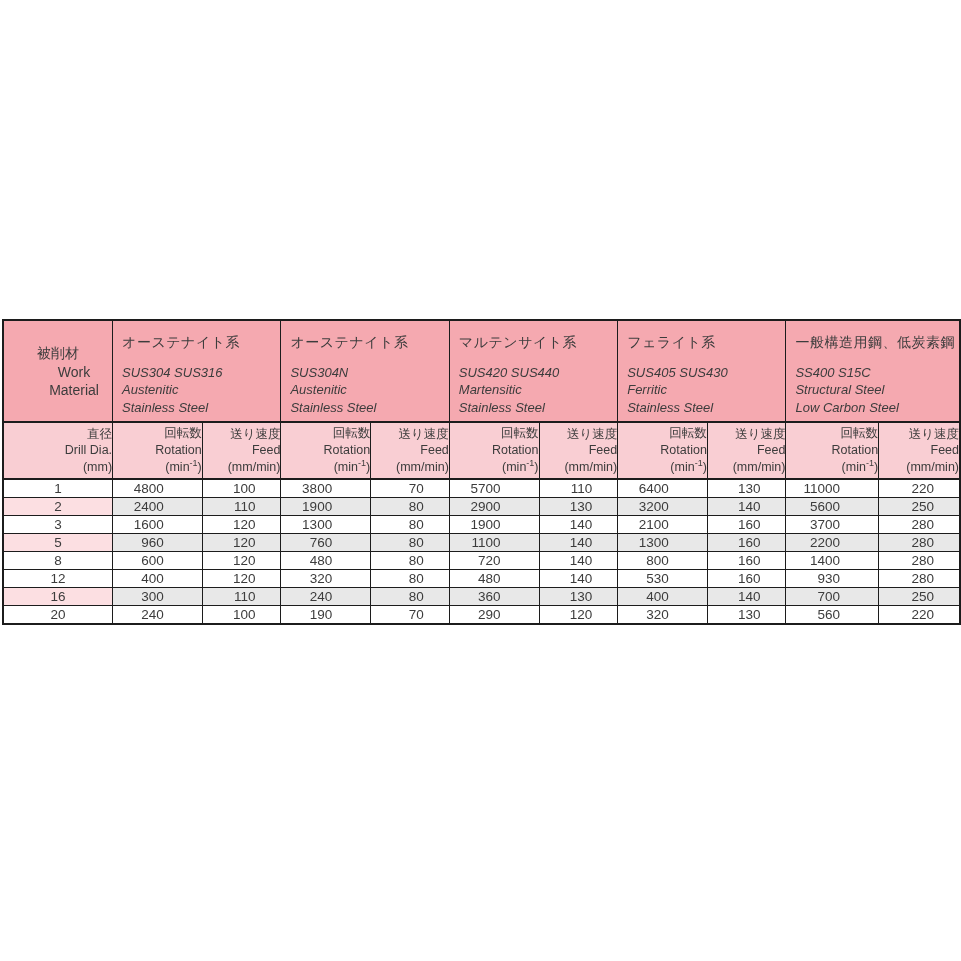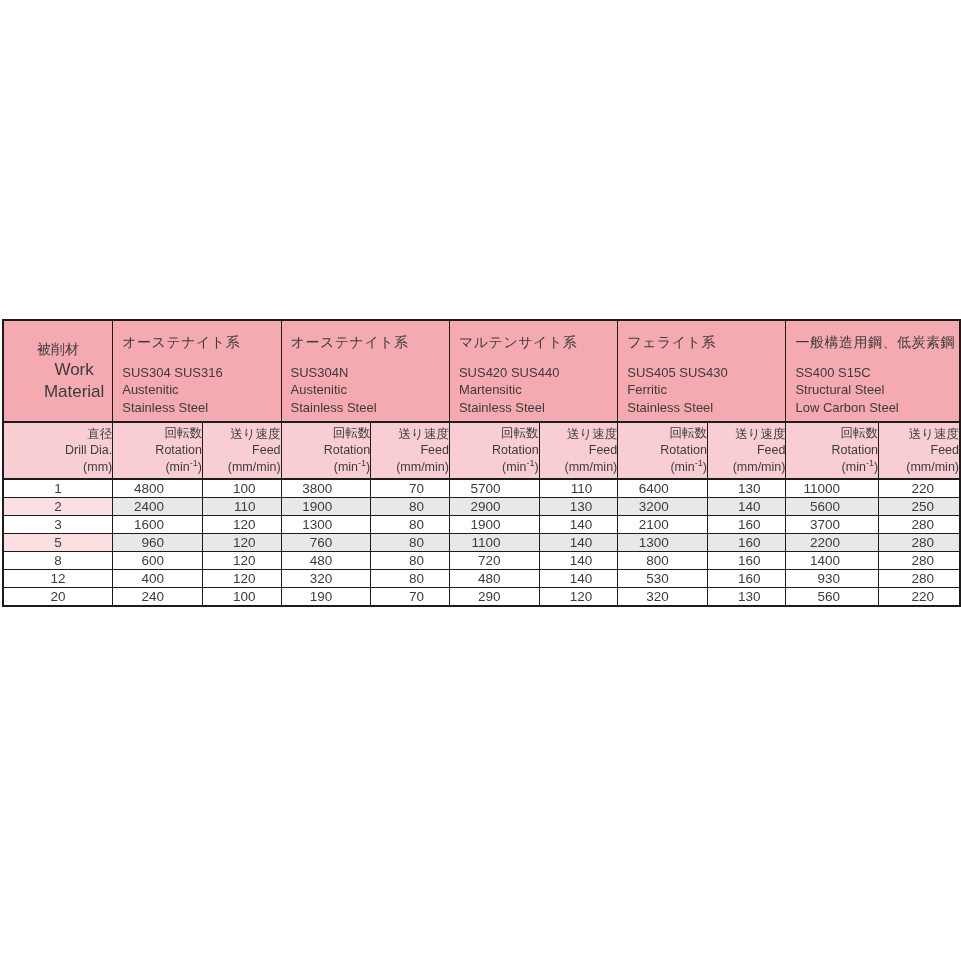--- a/index.html
+++ b/index.html
@@ -36,29 +36,29 @@
   
   tr.materials-row th {
     background: var(--header-pink);
     height: 100px;
     border-bottom-width: 2px;
     font-weight: normal;
     vertical-align: middle;
   }
   th.wm-cell { text-align: center; }
   .wm-jp { font-size: 14px; line-height: 1.45; }
-  .wm-en { font-size: 17px; line-height: 1.3; margin-left: 32px; }
+  .wm-en { font-size: 14px; line-height: 1.3; margin-left: 32px; }
 
   th.mat-cell { vertical-align: top; text-align: left; padding: 0; margin-top: 26px; }
   .mat-flex {
     display: flex; flex-direction: column; justify-content: space-between;
     height: 100px; padding: 13px 4px 5px 9px;
   }
   .mat-jp { font-size: 14px; letter-spacing: 0.5px; white-space: nowrap; }
-  .mat-line { font-size: 13px; line-height: 1.33; white-space: nowrap; }
+  .mat-line { font-size: 13px; line-height: 1.33; white-space: nowrap; font-style: italic; }
 
   
   tr.subhead-row th {
     background: var(--subheader-pink);
     height: 54px;
     border-bottom-width: 2px;
     font-weight: normal;
     text-align: right;
     vertical-align: middle;
     padding: 2px 0;
@@ -288,20 +288,33 @@
           <td class="feed">120</td>
           <td class="rot">320</td>
           <td class="feed">80</td>
           <td class="rot">480</td>
           <td class="feed">140</td>
           <td class="rot">530</td>
           <td class="feed">160</td>
           <td class="rot">930</td>
           <td class="feed">280</td>
         </tr>
+        <tr class="shaded">
+          <td class="dia">16</td>
+          <td class="rot">300</td>
+          <td class="feed">110</td>
+          <td class="rot">240</td>
+          <td class="feed">80</td>
+          <td class="rot">360</td>
+          <td class="feed">130</td>
+          <td class="rot">400</td>
+          <td class="feed">140</td>
+          <td class="rot">700</td>
+          <td class="feed">250</td>
+        </tr>
         <tr>
           <td class="dia">20</td>
           <td class="rot">240</td>
           <td class="feed">100</td>
           <td class="rot">190</td>
           <td class="feed">70</td>
           <td class="rot">290</td>
           <td class="feed">120</td>
           <td class="rot">320</td>
           <td class="feed">130</td>

